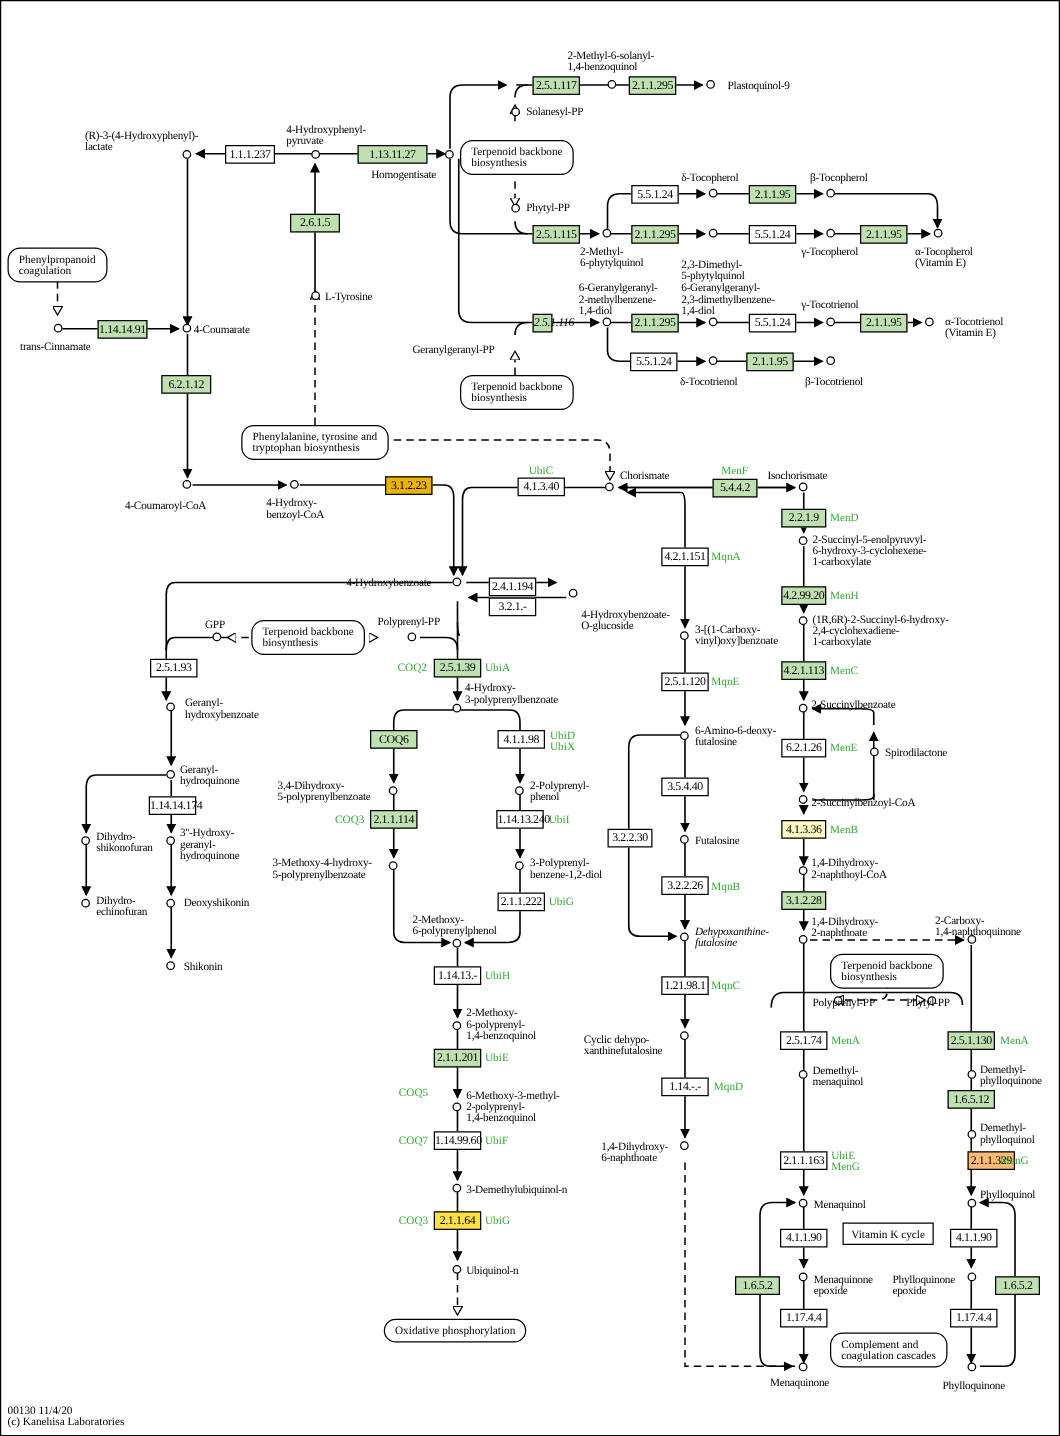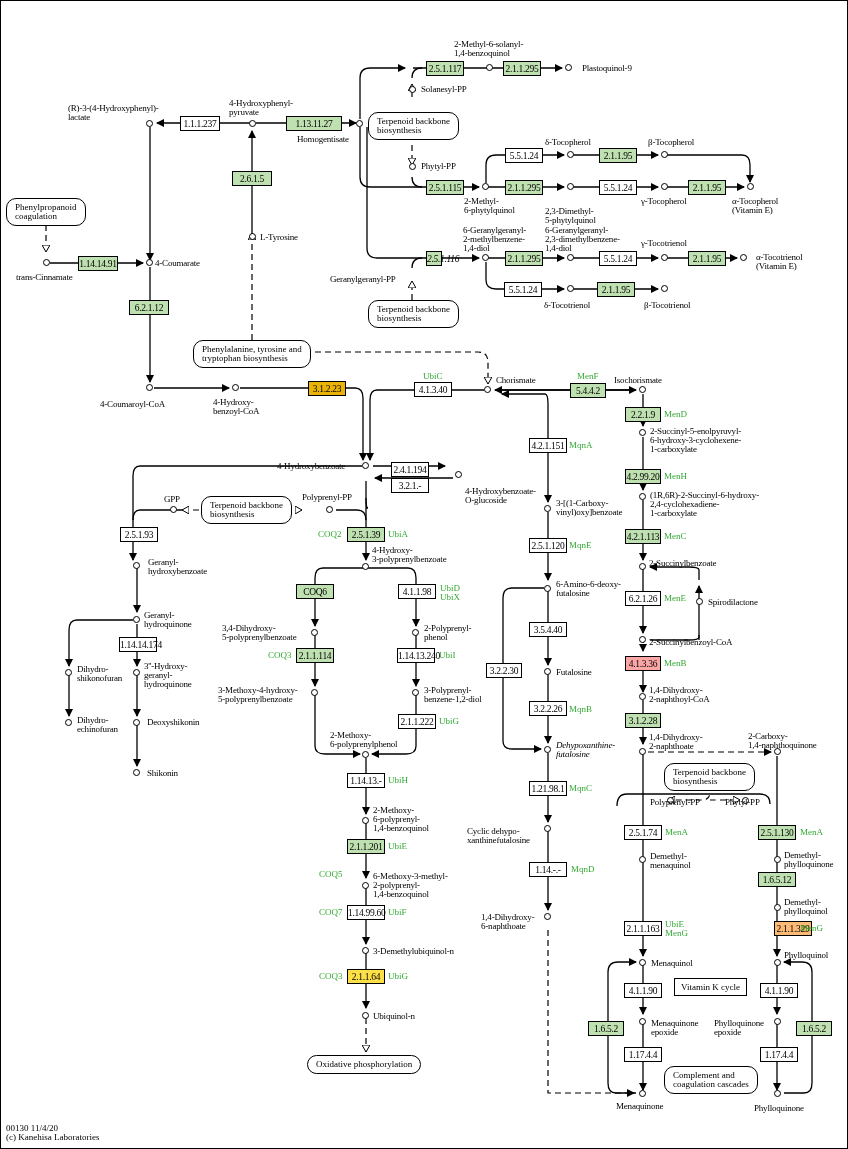--- a/index.html
+++ b/index.html
@@ -165,21 +165,21 @@
 <div class="ec g" style="left: 688px; top: 251px; width: 38px; background: rgb(191, 224, 176);">2.1.1.95</div>
 <div class="ec" style="left: 504px; top: 282px; width: 38px; background: rgb(255, 255, 255);">5.5.1.24</div>
 <div class="ec g" style="left: 597px; top: 282px; width: 38px; background: rgb(191, 224, 176);">2.1.1.95</div>
 <div class="ec" style="left: 283px; top: 381px; width: 38px; background: #eab308; margin-left: 25px;">3.1.2.23</div>
 <div class="ec" style="left: 414px; top: 382px; width: 38px; background: rgb(255, 255, 255);">4.1.3.40</div>
 <div class="ec g" style="left: 570px; top: 383px; width: 36px; background: rgb(191, 224, 176);">5.4.4.2</div>
 <div class="ec g" style="left: 625px; top: 407px; width: 36px; background: rgb(191, 224, 176);">2.2.1.9</div>
 <div class="ec g" style="left: 625px; top: 469px; width: 36px; background: rgb(191, 224, 176);">4.2.99.20</div>
 <div class="ec g" style="left: 625px; top: 529px; width: 36px; background: rgb(191, 224, 176);">4.2.1.113</div>
 <div class="ec" style="left: 625px; top: 591px; width: 36px; background: rgb(255, 255, 255);">6.2.1.26</div>
-<div class="ec g" style="left: 625px; top: 656px; width: 36px; background: #fca5a5;">4.1.3.36</div>
+<div class="ec g" style="left: 625px; top: 656px; width: 36px; background: #fef9c3;">4.1.3.36</div>
 <div class="ec g" style="left: 625px; top: 713px; width: 36px; background: rgb(191, 224, 176);">3.1.2.28</div>
 <div class="ec" style="left: 529px; top: 438px; width: 38px; background: rgb(255, 255, 255);">4.2.1.151</div>
 <div class="ec" style="left: 529px; top: 538px; width: 38px; background: rgb(255, 255, 255);">2.5.1.120</div>
 <div class="ec" style="left: 529px; top: 622px; width: 38px; background: rgb(255, 255, 255);">3.5.4.40</div>
 <div class="ec" style="left: 486px; top: 663px; width: 36px; background: rgb(255, 255, 255);">3.2.2.30</div>
 <div class="ec" style="left: 529px; top: 701px; width: 38px; background: rgb(255, 255, 255);">3.2.2.26</div>
 <div class="ec" style="left: 529px; top: 781px; width: 38px; background: rgb(255, 255, 255);">1.21.98.1</div>
 <div class="ec" style="left: 529px; top: 862px; width: 38px; background: rgb(255, 255, 255);">1.14.-.-</div>
 <div class="ec" style="left: 391px; top: 462px; width: 38px; background: rgb(255, 255, 255);">2.4.1.194</div>
 <div class="ec" style="left: 391px; top: 478px; width: 38px; background: rgb(255, 255, 255);">3.2.1.-</div>

